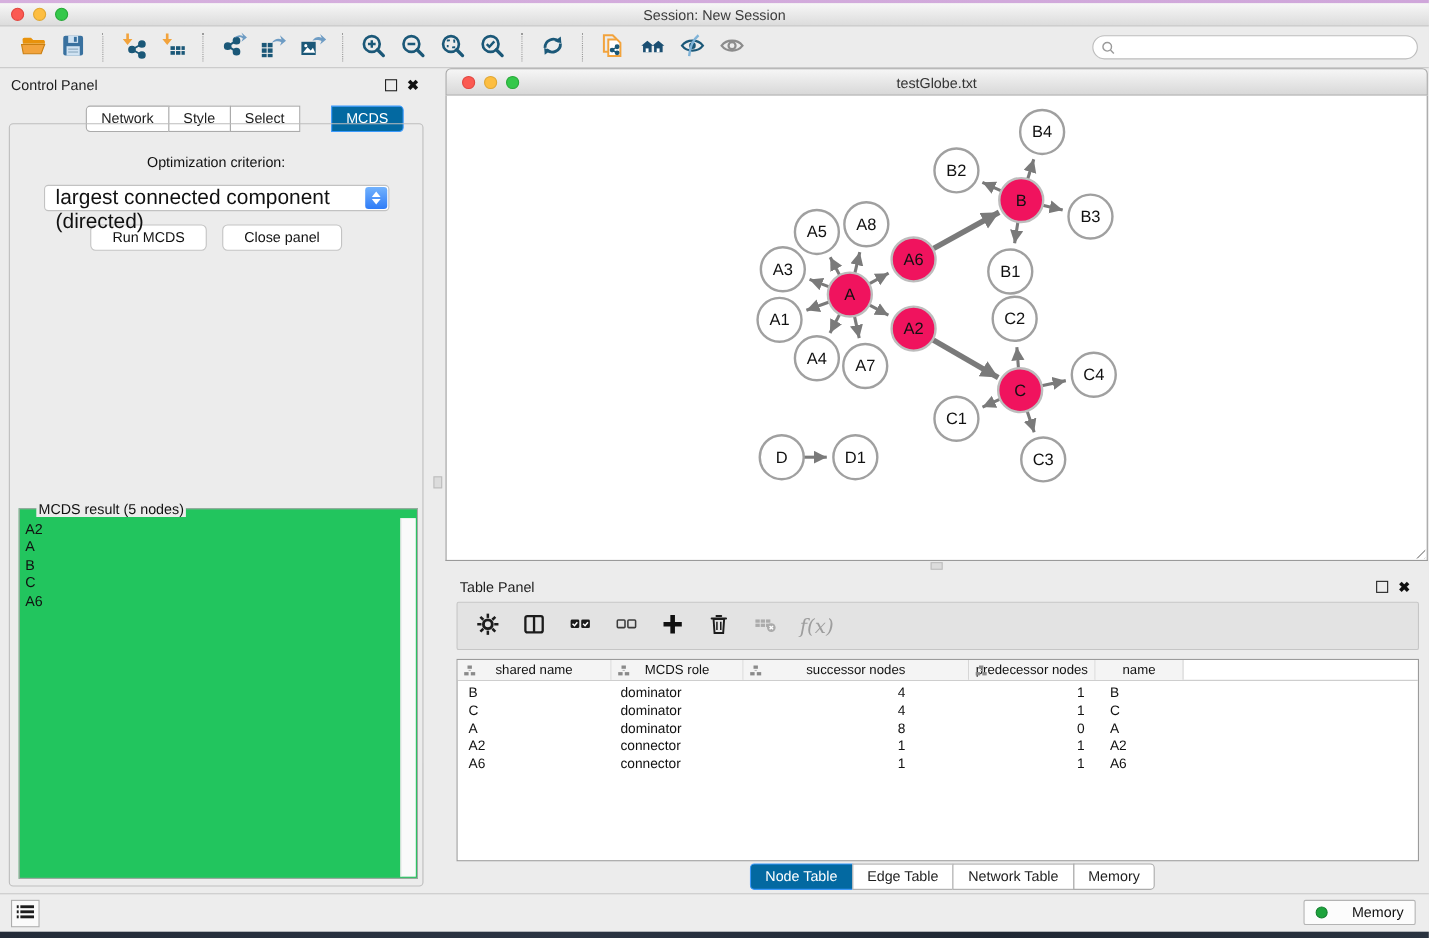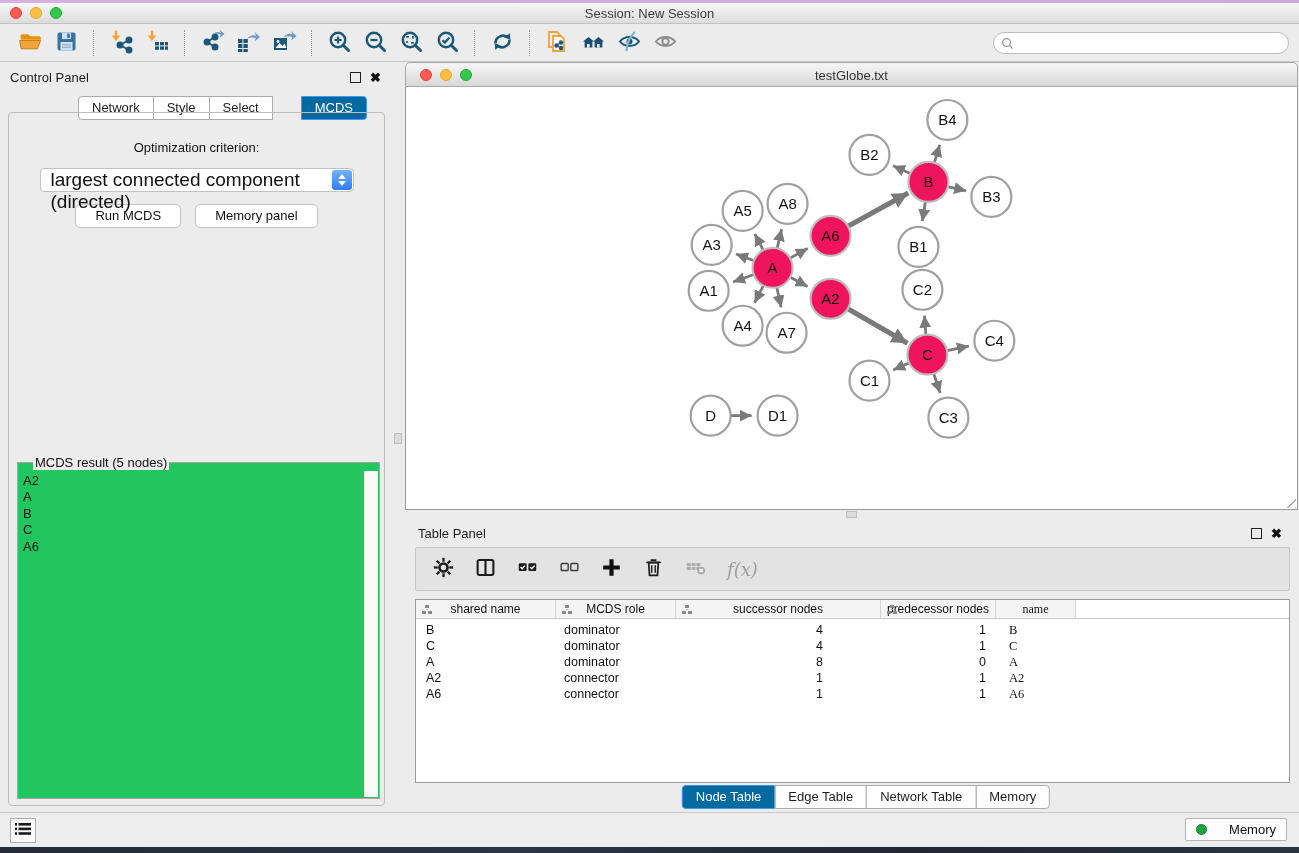--- a/index.html
+++ b/index.html
@@ -101,21 +101,21 @@
     display:flex; align-items:center; justify-content:center; }
   .tree-icon { position:absolute; left:6px; top:5px; width:11px; height:9px; }
   .tree-icon::before { content:""; position:absolute; top:0; left:3px; width:4px; height:3px; background:#8a8a8a; box-shadow:0 3px 0 -1px #b5b5b5; }
   .tree-icon::after { content:""; position:absolute; bottom:0; left:0; width:4px; height:3px; background:#8a8a8a; box-shadow:6px 0 #8a8a8a; }
   .tr-row { display:flex; height:16px; font-size:12.5px; color:#111; }
   .td-cell { overflow:hidden; white-space:nowrap; }
   .c0 { width:140px; padding-left:10px; }
   .c1 { width:120px; padding-left:8px; }
   .c2 { width:205px; text-align:right; padding-right:58px; }
   .c3 { width:115px; text-align:right; padding-right:10px; }
-  .c4 { width:80px; padding-left:13px;font-family:Liberation Serif, serif; }
+  .c4 { width:80px; padding-left:13px; }
   .tr-row:first-child { margin-top:4px; }
 
   .tp-tabs { position:absolute; bottom:3px; left:50%; transform:translateX(-50%); display:flex; }
 
   
   .statusbar { position:absolute; left:0; right:0; bottom:6px; height:35px; background:#ededed; border-top:1px solid #c9c9c9; }
   .list-btn { position:absolute; left:10px; top:5px; width:26px; height:25px; background:#fafafa; border:1px solid #adadad;
     display:flex; align-items:center; justify-content:center; }
   .list-btn svg { width:16px; height:14px; }
   .memory-btn { position:absolute; right:12px; top:5px; height:23px; background:#fcfcfc; border:1px solid #b4b4b4; border-radius:2px;
@@ -329,21 +329,21 @@
         <div class="opt-label">Optimization criterion:</div>
         <div class="dropdown">
           <span>largest connected component (directed)</span>
           <span class="dd-stepper">
               <span class="up"></span>
               <span class="dn"></span>
             </span>
         </div>
         <div class="cp-buttons">
           <button class="btn">Run MCDS</button>
-          <button class="btn">Memory panel</button>
+          <button class="btn">Close panel</button>
         </div>
         <fieldset class="result-fieldset">
           <legend>MCDS result (5 nodes)</legend>
           <div class="result-list">
             <div>A2</div>
             <div>A</div>
             <div>B</div>
             <div>C</div>
             <div>A6</div>
           </div>

